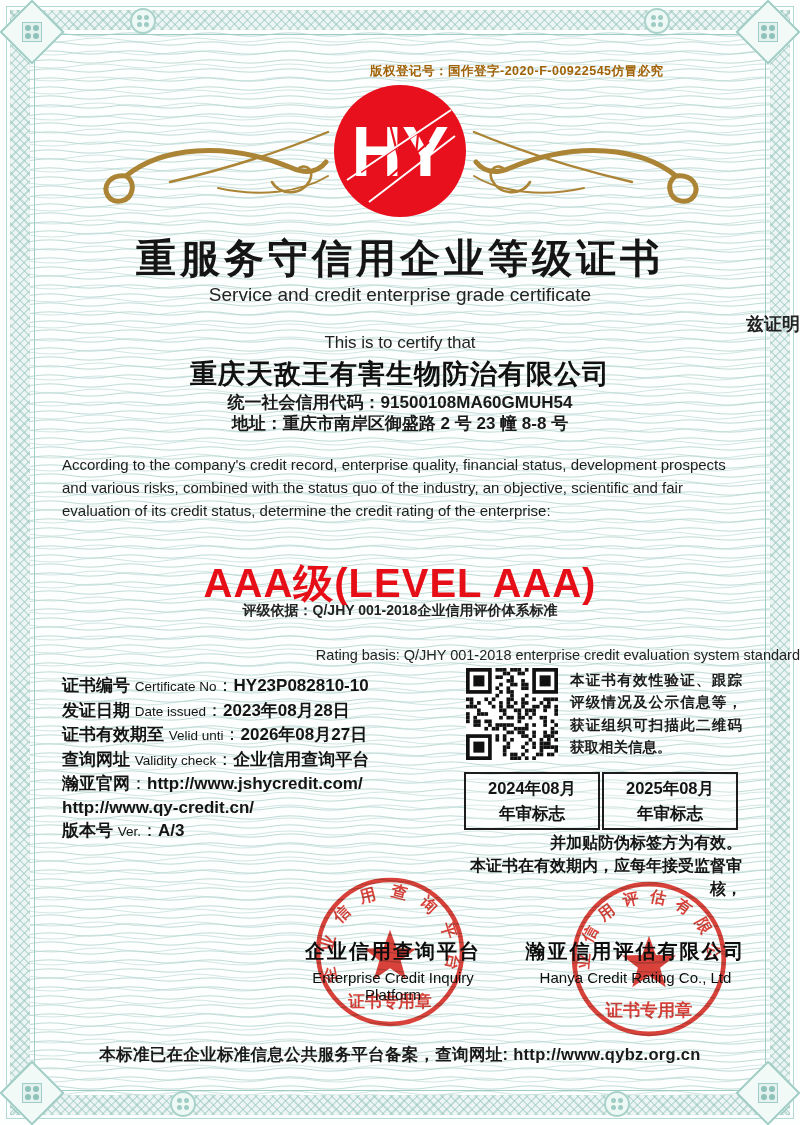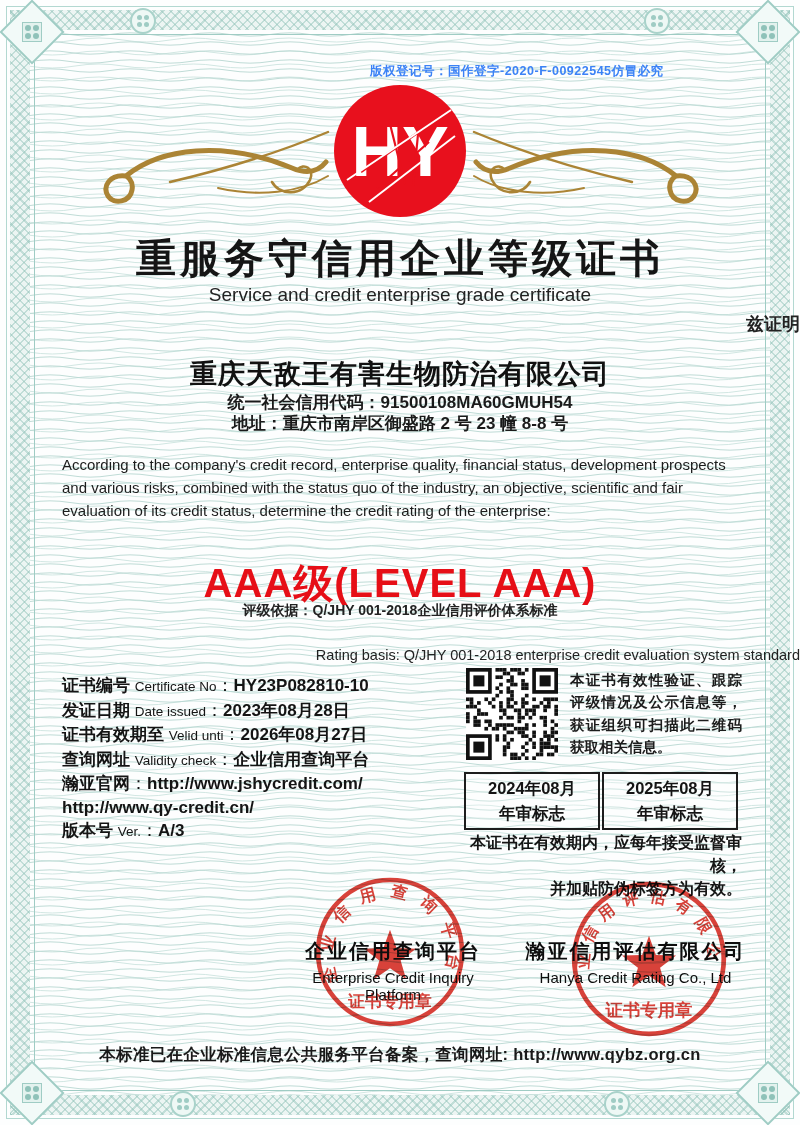--- a/index.html
+++ b/index.html
@@ -21,21 +21,21 @@
   .corner .dots{width:20px;height:20px;background:#e3f2ee;border:1.5px solid #9fccc4;
           display:grid;grid-template-columns:1fr 1fr;gap:2px;padding:2px;box-sizing:border-box;transform:rotate(-45deg);}
   .corner .dots i{background:#8fc2b9;border-radius:50%;}
   .medal{position:absolute;width:26px;height:26px;border:2px solid #a9d2ca;border-radius:50%;
          background:#eef8f5;display:grid;grid-template-columns:1fr 1fr;gap:2px;padding:5px;box-sizing:border-box;}
   .medal i{background:#9fccc4;border-radius:50%;}
   .waves{position:absolute;inset:30px;pointer-events:none;}
   
   .abs{position:absolute;}
   .center{left:0;right:0;text-align:center;}
-  .copyright{top:63px;left:370px;font-size:12.5px;color:#3b82f6;font-weight:bold;letter-spacing:0.5px;}
+  .copyright{top:63px;left:370px;font-size:12.5px;color:#a16207;font-weight:bold;letter-spacing:0.5px;}
   .title-zh{top:231px;font-size:40px;font-weight:bold;letter-spacing:4px;color:#151515;}
   .title-en{top:284px;font-size:19px;color:#222;}
   .certify-zh{top:312px;font-size:18px;font-weight:bold;color:#222;text-align:right;}
   .certify-en{top:333px;font-size:17px;color:#222;}
   .company{top:356px;font-size:27px;font-weight:bold;letter-spacing:1px;color:#111;}
   .code-line{top:391px;font-size:17px;font-weight:bold;color:#1a1a1a;}
   .addr-line{top:412px;font-size:17px;font-weight:bold;color:#1a1a1a;}
   .body-blk{top:452px;left:62px;width:678px;text-align:left;}
   .body-zh{font-size:17px;font-weight:bold;line-height:1.52;color:#151515;}
   .body-en{font-size:15px;line-height:1.53;color:#1c1c1c;margin-top:2px;}
@@ -179,20 +179,21 @@
     </g>
     <g stroke="#ffffff" stroke-width="2">
       <line x1="14" y1="96" x2="118" y2="26"></line>
         <line x1="36" y1="118" x2="122" y2="52"></line>
     </g>
   </svg>
 
   <div class="abs center title-zh">重服务守信用企业等级证书</div>
   <div class="abs center title-en">Service and credit enterprise grade certificate</div>
   <div class="abs center certify-zh">兹证明</div>
+  <div class="abs center certify-en">This is to certify that</div>
 
   <div class="abs center company">重庆天敌王有害生物防治有限公司</div>
   <div class="abs center code-line">统一社会信用代码：91500108MA60GMUH54</div>
   <div class="abs center addr-line">地址：重庆市南岸区御盛路 2 号 23 幢 8-8 号</div>
 
   <div class="abs body-blk">
     <div class="body-en">According to the company's credit record, enterprise quality, financial status, development prospects and various risks, combined with the status quo of the industry, an objective, scientific and fair evaluation of its credit status, determine the credit rating of the enterprise:</div>
   </div>
 
   <div class="abs center aaa">AAA级(LEVEL AAA)</div>
@@ -406,22 +407,22 @@
   <div class="abs ybox b1">
     <span>2024年08月</span>
     <span>年审标志</span>
   </div>
   <div class="abs ybox b2">
     <span>2025年08月</span>
     <span>年审标志</span>
   </div>
 
   <div class="abs superv">
+    <div>并加贴防伪标签方为有效。</div>
     <div>本证书在有效期内，应每年接受监督审核，</div>
-    <div>并加贴防伪标签方为有效。</div>
   </div>
 
   <svg class="seal seal-left" width="152" height="152" viewBox="0 0 150 150">
     <defs>
         <path id="arcL" d="M 20 93 A 57 57 0 1 1 130 93" fill="none"></path>
       </defs>
     <circle cx="75" cy="75" r="71" fill="none" stroke="#d5281e" stroke-width="4.5"></circle>
     <text font-size="16" font-weight="bold" fill="#d5281e" letter-spacing="13">
       <textPath href="#arcL" startOffset="50%" text-anchor="middle">企业信用查询平台</textPath>
     </text>

